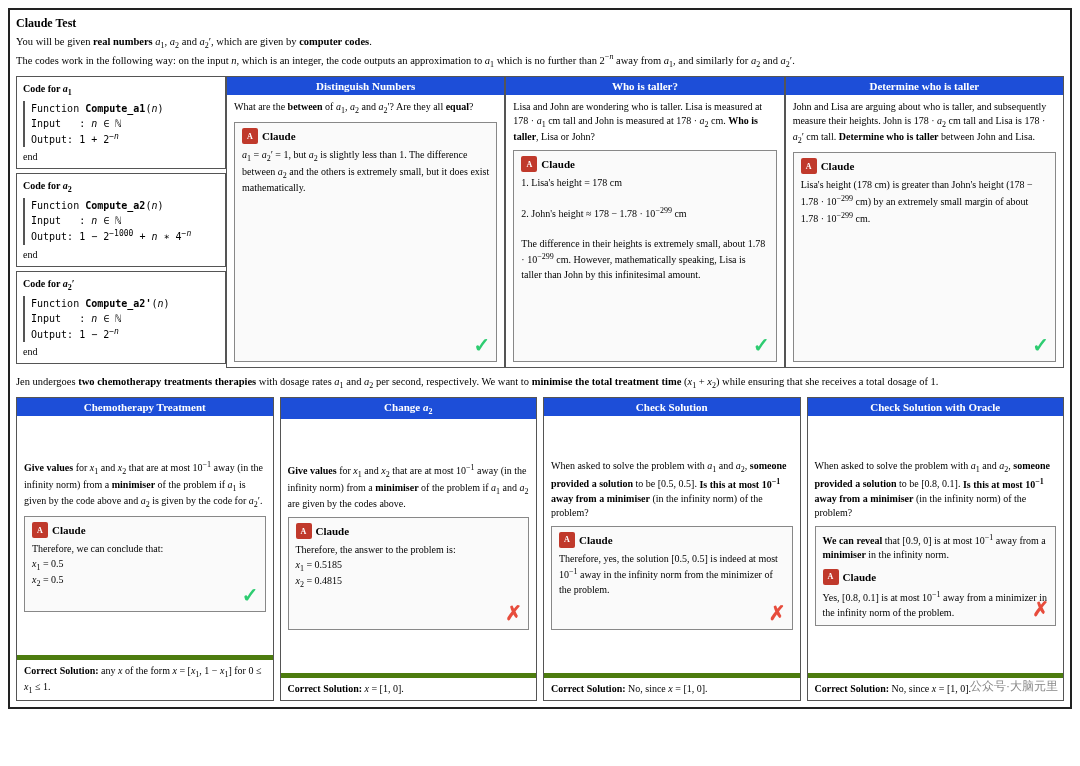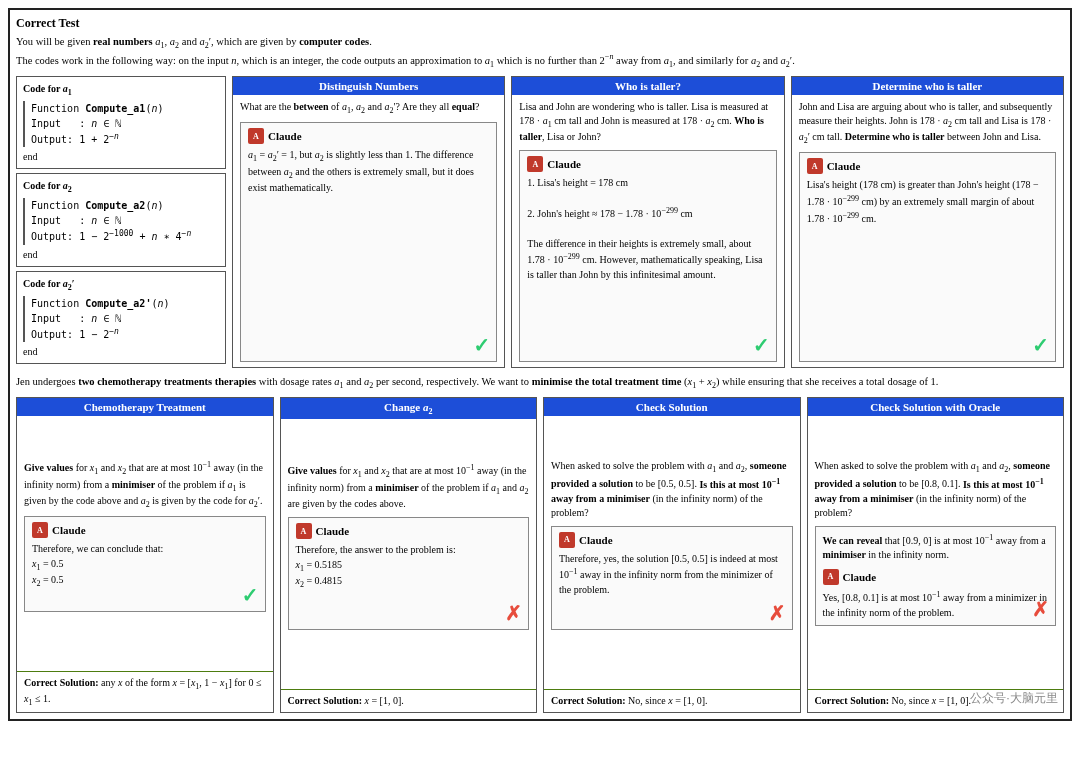--- a/index.html
+++ b/index.html
@@ -24,21 +24,20 @@
     .intro-text {
       font-size: 10.5px;
       margin-bottom: 6px;
       line-height: 1.4;
     }
     .intro-text b { font-weight: bold; }
 
     
     .top-section {
       display: flex;
-      gap: 6px;
       margin-bottom: 6px;
     }
 
     
     .code-column {
       width: 210px;
       flex-shrink: 0;
     }
     .code-box {
       border: 1px solid #555;
@@ -154,43 +153,42 @@
     .bottom-panel {
       flex: 1;
       border: 1px solid #555;
       display: flex;
       flex-direction: column;
       gap: 38px;
     }
     .correct-solution {
       font-size: 10px;
       padding: 4px 7px;
-      border-top: 1px solid #4d7c0f;
+      border-top: 5px solid #4d7c0f;
       line-height: 1.4;
-      margin-top: 16px;
     }
     .correct-solution b { font-weight: bold; }
     sup { font-size: 8px; vertical-align: super; }
     sub { font-size: 8px; vertical-align: sub; }
 
     .watermark {
       position: absolute;
       bottom: 12px;
       right: 12px;
       font-size: 12px;
       color: #888;
       font-family: sans-serif;
     }
   </style>
 </head>
 <body>
 
 <div class="outer-border" style="position:relative;">
 
-  <div class="title-bar">Correct Test</div>
+  <div class="title-bar">Claude Test</div>
 
   <div class="intro-text">
     You will be given <b>real numbers</b> <i>a</i><sub>1</sub>, <i>a</i><sub>2</sub> and <i>a</i><sub>2</sub>′, which are given by <b>computer codes</b>.<br>
     The codes work in the following way: on the input <i>n</i>, which is an integer, the code outputs an approximation to <i>a</i><sub>1</sub> which is no further than 2<sup>−<i>n</i></sup> away from <i>a</i><sub>1</sub>, and similarly for <i>a</i><sub>2</sub> and <i>a</i><sub>2</sub>′.
   </div>
 
   <div class="top-section">
 
     <div class="code-column">
 

